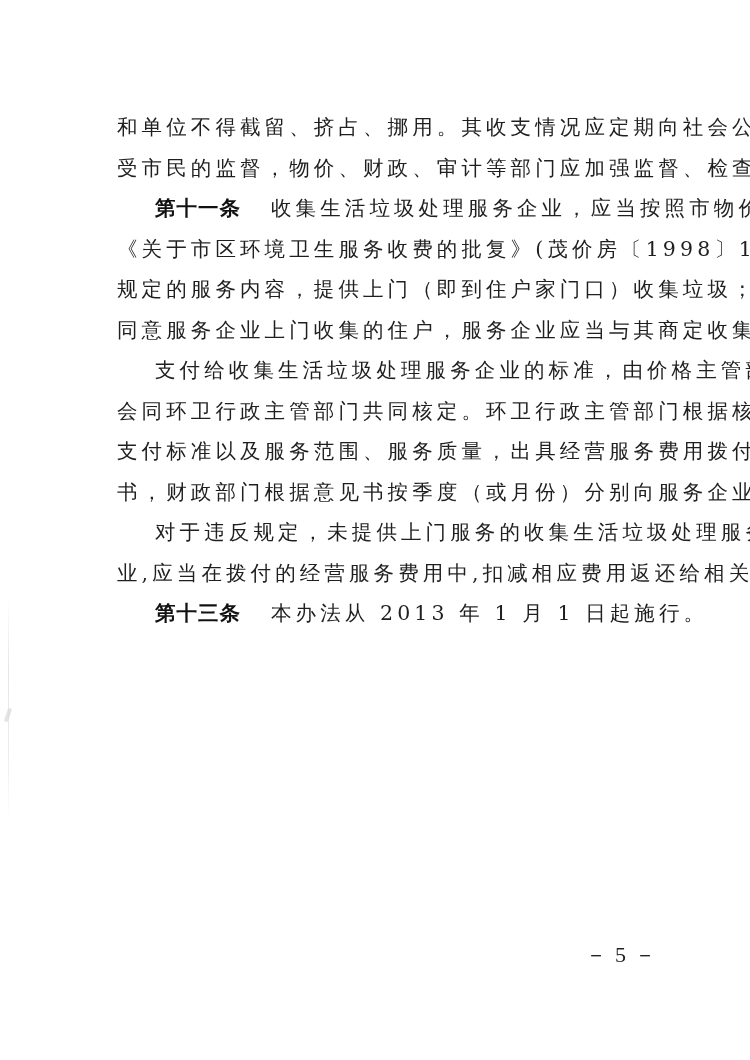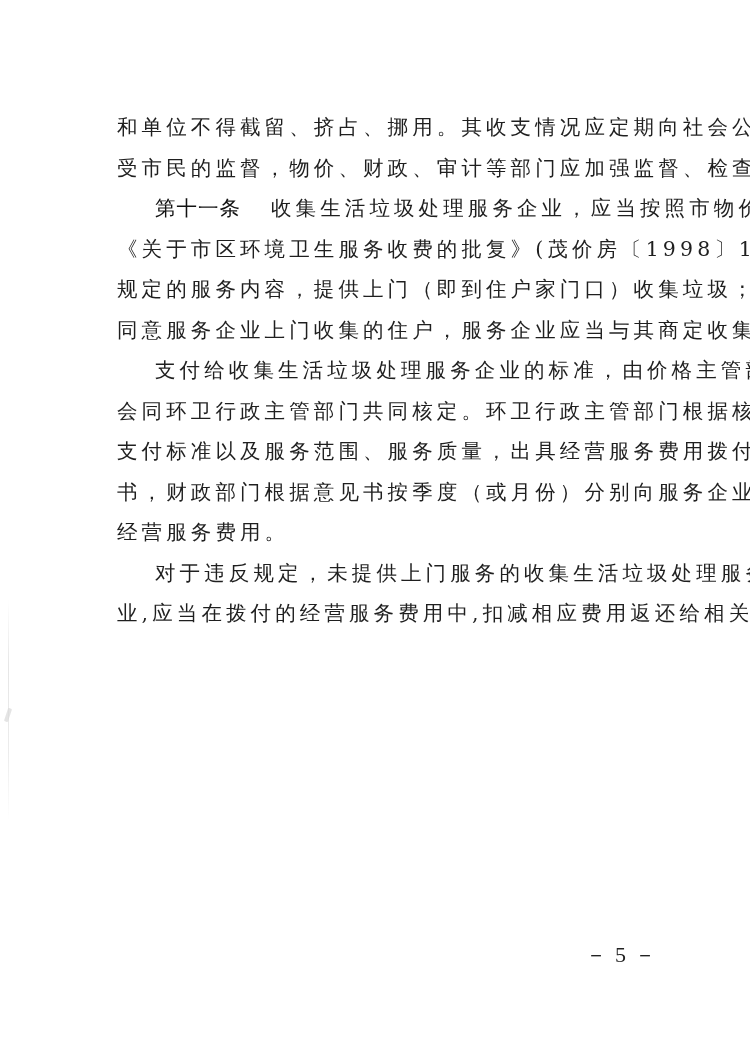--- a/index.html
+++ b/index.html
@@ -51,21 +51,21 @@
       line-height: 40.5px;
       font-size: 20.5px;
       letter-spacing: 4.1px;
       white-space: nowrap;
     }
     .line.indent {
       padding-left: 38px;
     }
     .article-head {
       font-family: "DejaVu Sans", "Liberation Sans", sans-serif;
-      font-weight: normal;
+      font-weight: bold;
       letter-spacing: 1px;
       margin-right: 30px;
       color: #111111;
     }
     .page-number {
       position: absolute;
       left: 585px;
       top: 940px;
       font-size: 22px;
       font-family: "Liberation Serif", "DejaVu Serif", serif;
@@ -104,25 +104,25 @@
     </div>
     <div class="line">
       <span>会同环卫行政主管部门共同核定。环卫行政主管部门根据核定的</span>
     </div>
     <div class="line">
       <span>支付标准以及服务范围、服务质量，出具经营服务费用拨付意见</span>
     </div>
     <div class="line">
       <span>书，财政部门根据意见书按季度（或月份）分别向服务企业拨付</span>
     </div>
-    <div class="line">
-      <span>经营服务费用。</span>
-    </div>
     <div class="line indent">
       <span>对于违反规定，未提供上门服务的收集生活垃圾处理服务企</span>
     </div>
     <div class="line">
       <span>业,应当在拨付的经营服务费用中,扣减相应费用返还给相关住户。</span>
+    </div>
+    <div class="line indent">
+      <span class="article-head">第十三条</span><span>本办法从 2013 年 1 月 1 日起施行。</span>
     </div>
   </div>
 
   <div class="page-number">－5－</div>
 </div>
 
 </body></html>

